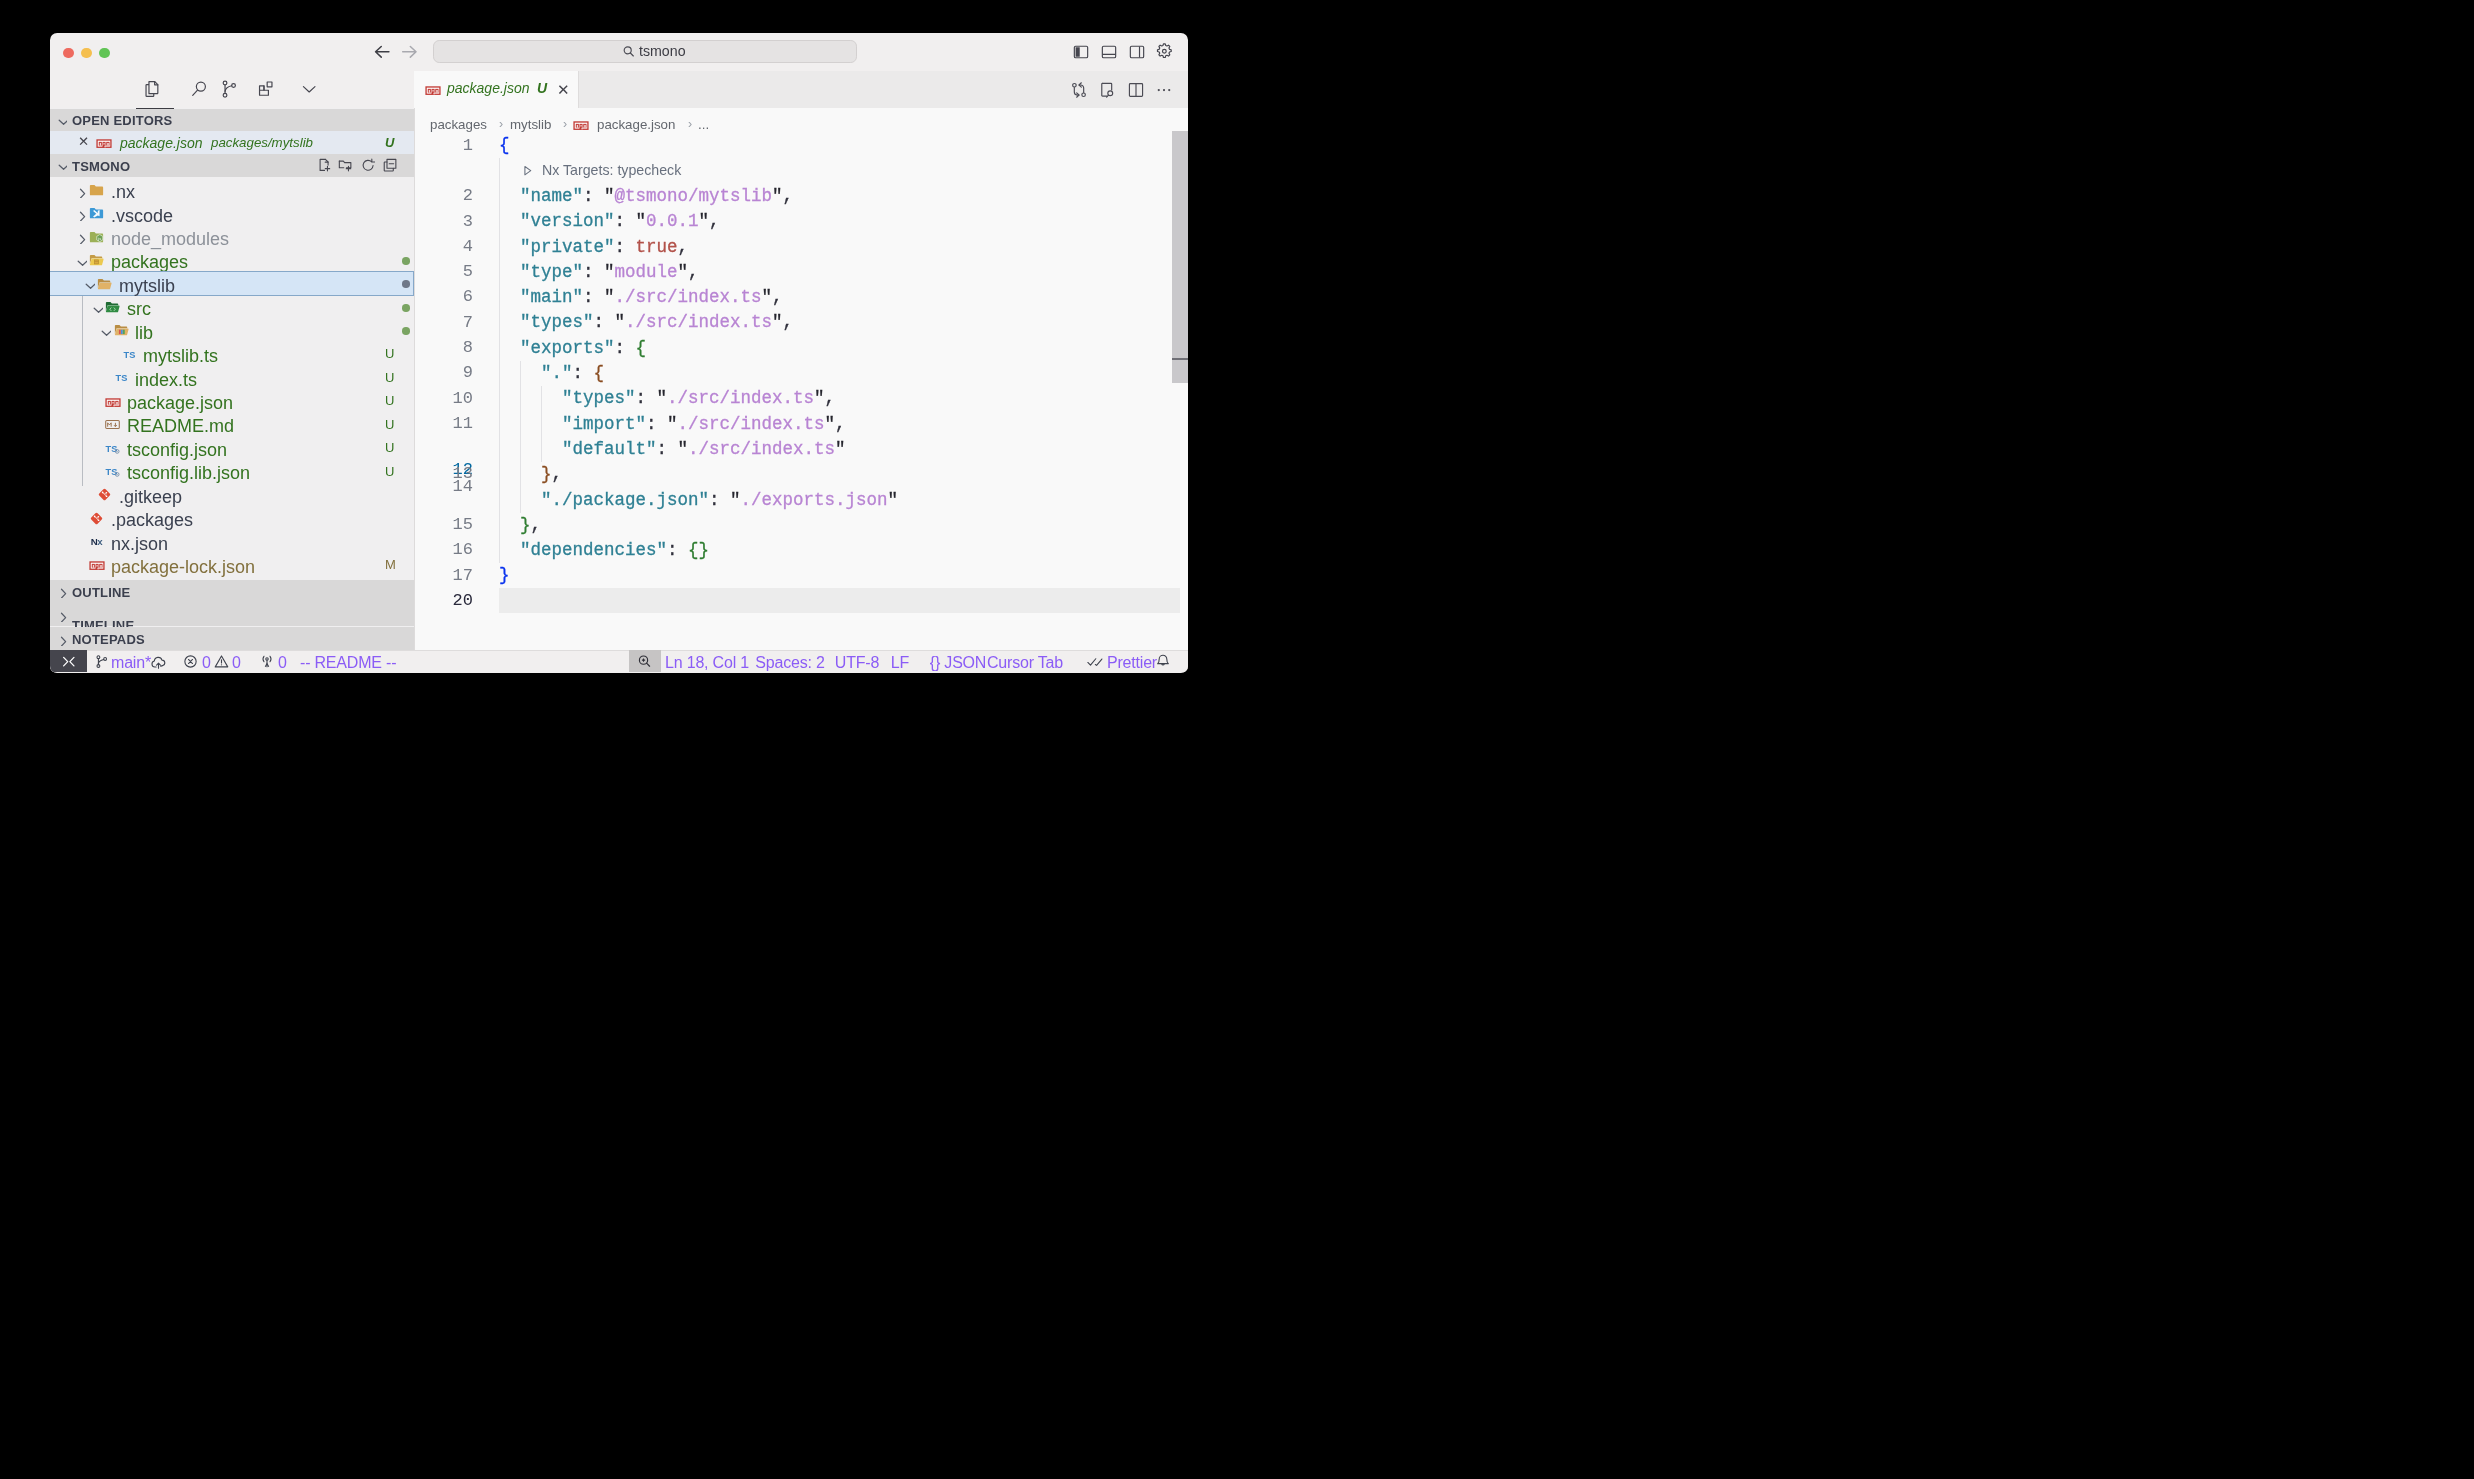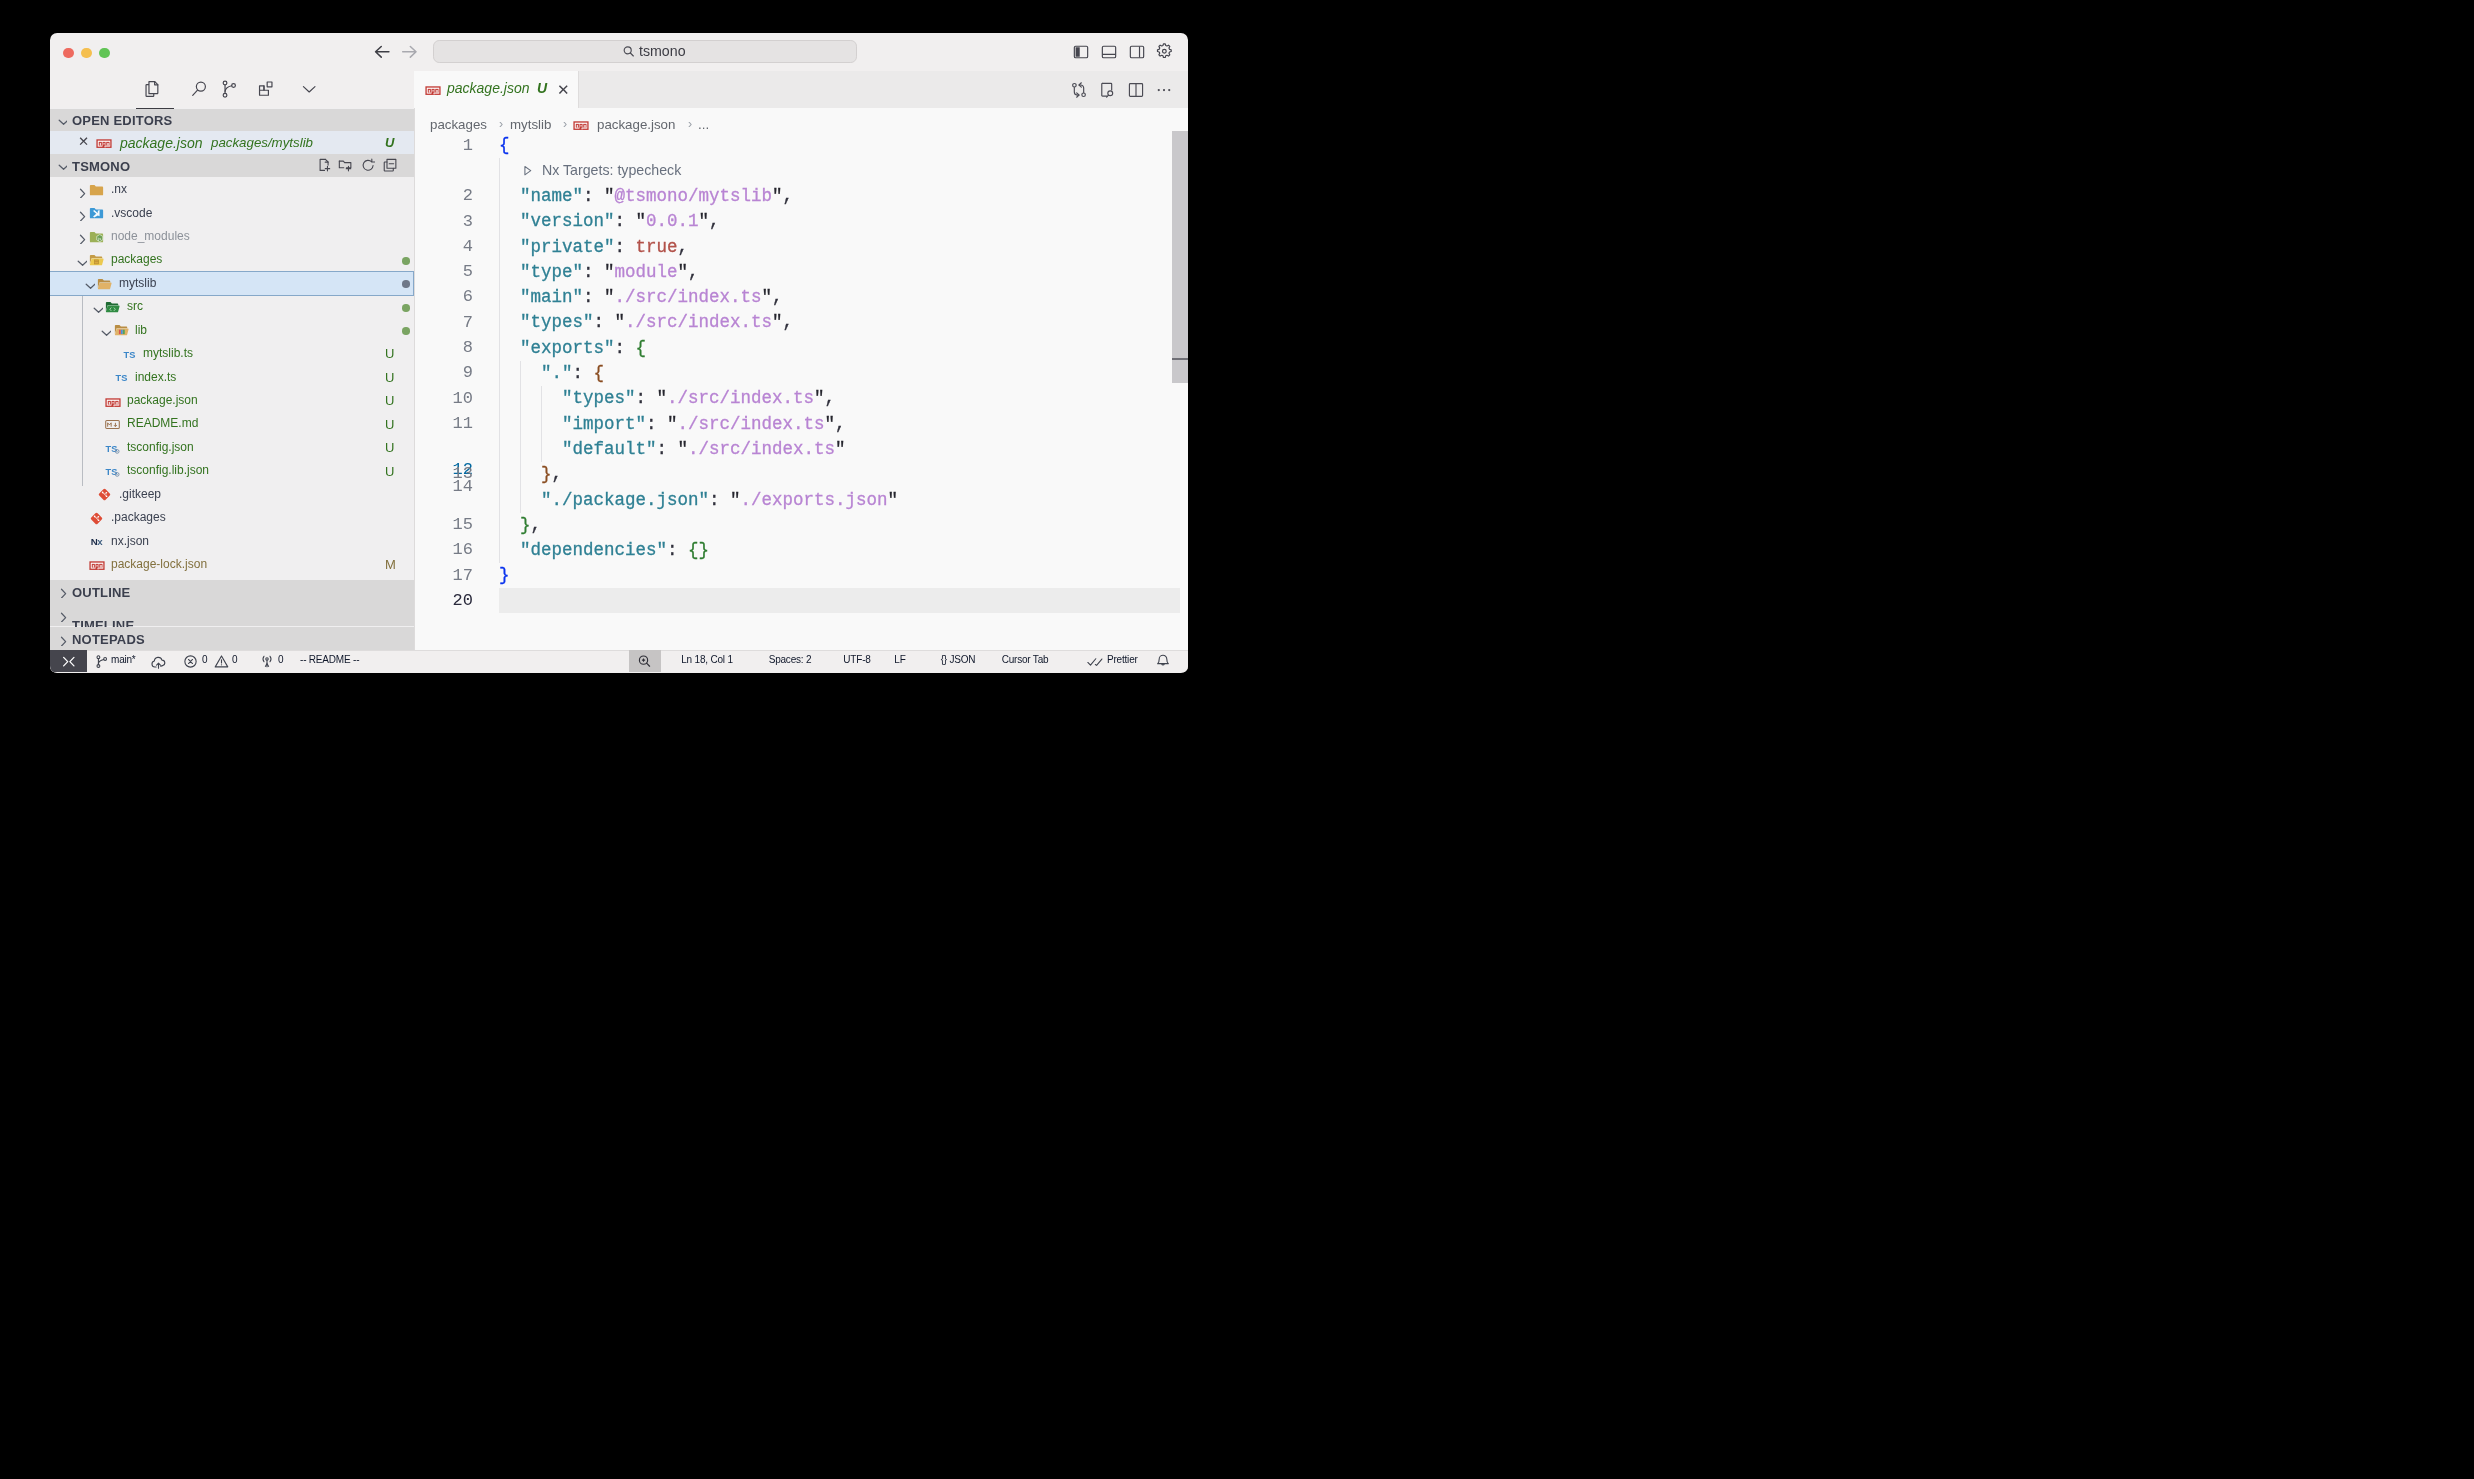--- a/index.html
+++ b/index.html
@@ -1,31 +1,31 @@
 <!DOCTYPE html>
 <html style="font-size:14.2px"><head><meta charset="utf-8"><style>
 *{margin:0;padding:0;box-sizing:border-box}
 html,body{width:1237px;height:740px;background:#000;font-family:"Liberation Sans",sans-serif;overflow:hidden}
 #win{position:absolute;left:50px;top:33px;width:1138px;height:640px;background:#f1efef;border-radius:7.1px;overflow:hidden}
 .abs{position:absolute}
 .hdrtxt{font-weight:bold;font-size:13px;color:#3b3f4d;letter-spacing:0.2px}
-.treetxt{font-size:12px;color:#3b4150;white-space:pre}
+.treetxt{font-size:18px;color:#3b4150;white-space:pre}
 .green{color:#33731f}
 .gray{color:#8c9199}
 .mod{color:#82703d}
 .seldark{color:#3b4150}
 .badge{font-size:13px}
 .ln{position:absolute;width:53px;text-align:right;font-family:"Liberation Mono",monospace;font-size:17px;color:#767b86}
 .cl{position:absolute;left:449px;font-family:"Liberation Mono",monospace;font-size:17.5px;white-space:pre;-webkit-text-stroke:0.3px currentColor}
 .k{color:#2f8094}.p{color:#30303c}.s{color:#b884d3}.vq{color:#26262e}.bool{color:#b2524a}
 .b1{color:#0a33ee}.b2{color:#2f7d31}.b3{color:#8a4d21}
 .guide{position:absolute;width:0.9px;background:#e2e2e5}
 .bc{font-size:13.3px;color:#63676e}
 .bcsep{color:#9aa0a8;font-size:12.4px}
-.stx{font-size:10px;color:#0f172a;letter-spacing:-0.2px}
+.stx{font-size:16px;color:#8b5cf6;letter-spacing:-0.2px}
 </style></head><body>
 <div id="win">
 
 <div class="abs" style="left:0;top:75px;width:364px;height:543px;background:#f0eff0"></div>
 <div class="abs" style="left:364px;top:38px;width:774px;height:37px;background:#ebeaea"></div>
 <div class="abs" style="left:364px;top:75px;width:774px;height:543px;background:#f9f9f9"></div>
 <div class="abs" style="left:364px;top:38px;width:0.9px;height:580px;background:#dddbdb"></div>
 <div class="abs" style="left:13px;top:14.7px;width:10.7px;height:10.7px;border-radius:5.3px;background:#ee6a5f"></div>
 <div class="abs" style="left:31px;top:14.7px;width:10.7px;height:10.7px;border-radius:5.3px;background:#f5bf4f"></div>
 <div class="abs" style="left:49px;top:14.7px;width:10.7px;height:10.7px;border-radius:5.3px;background:#61c455"></div>

